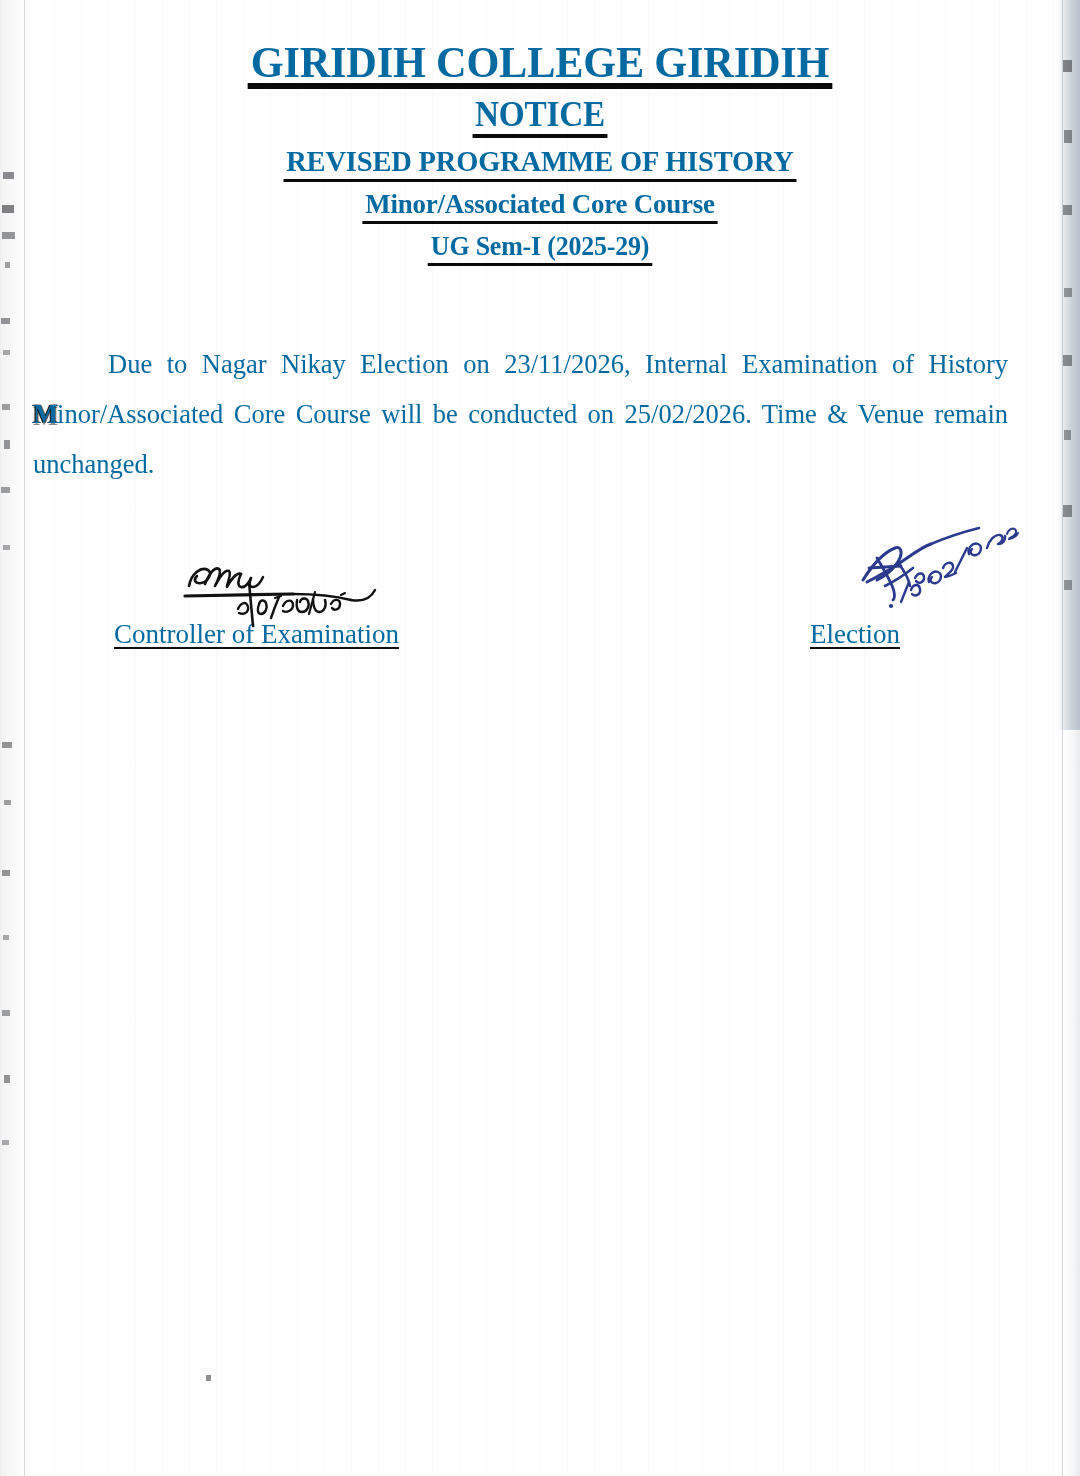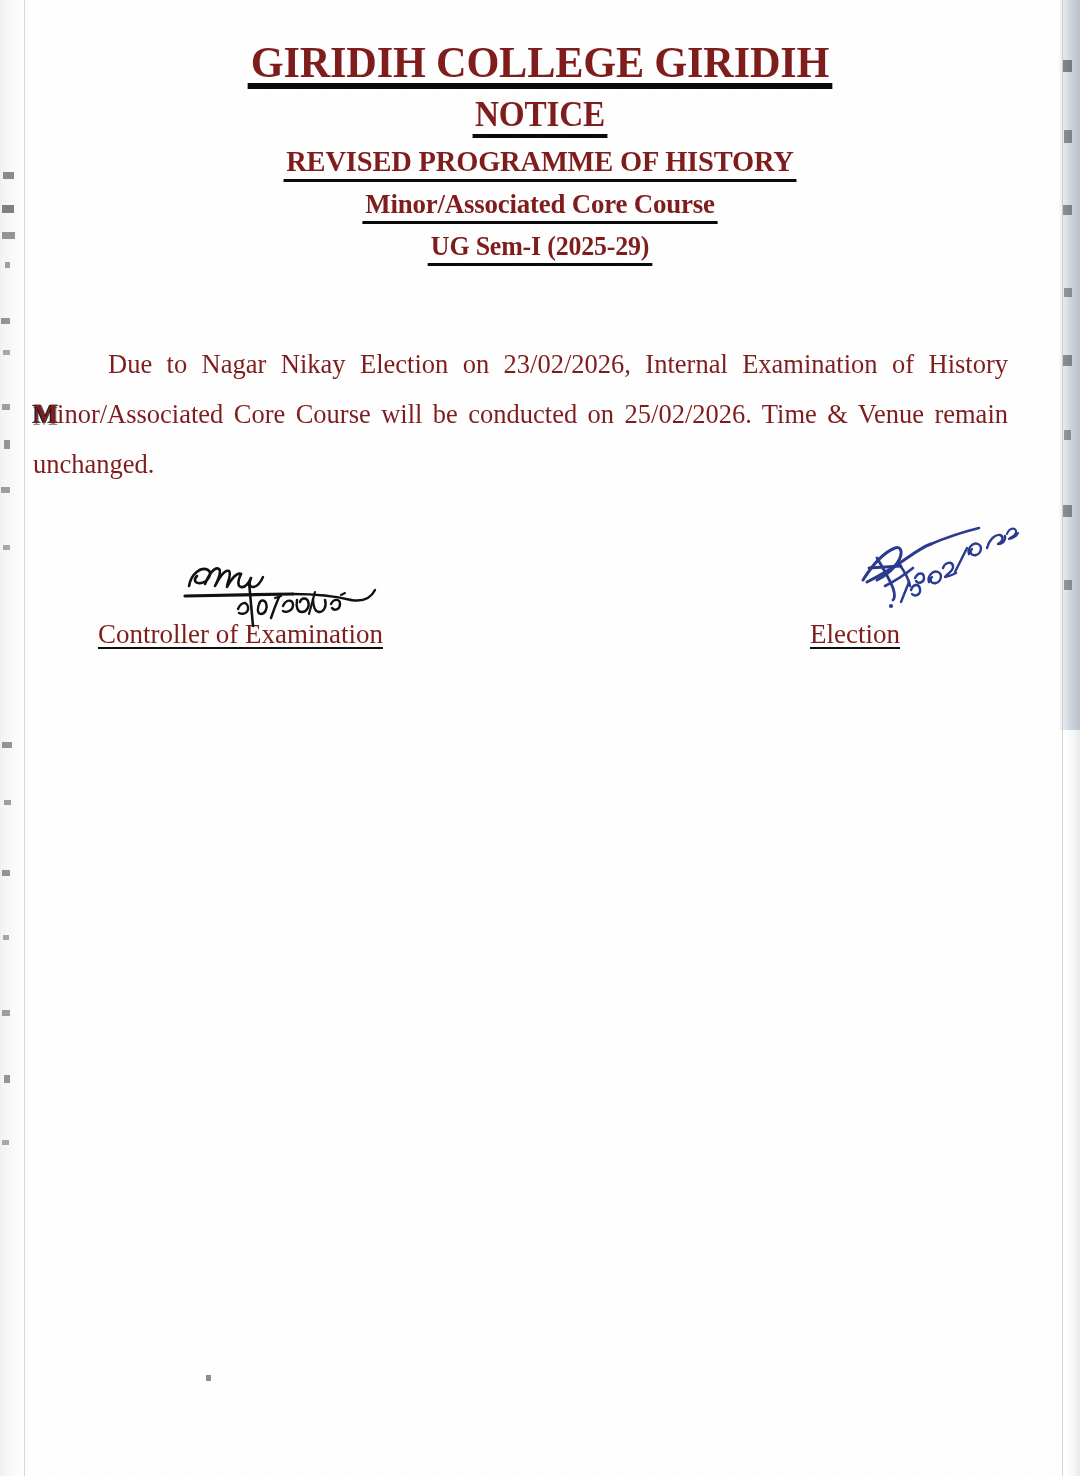--- a/index.html
+++ b/index.html
@@ -9,21 +9,21 @@
     background: #ffffff;
   }
 
   .page {
     position: relative;
     width: 1080px;
     height: 1476px;
     background: #fefefe;
     overflow: hidden;
     font-family: "Liberation Serif", "DejaVu Serif", serif;
-    color: #7f1d1d;
+    color: #0369a1;
   }
 
   
   .scan-striations {
     position: absolute;
     inset: 0;
     pointer-events: none;
     background-image: repeating-linear-gradient(
       to right,
       rgba(0,0,0,0.013) 0px,
@@ -178,21 +178,21 @@
     text-shadow:
       -1.2px 0 0 rgba(0,0,0,0.85),
        1.2px 0 0 rgba(0,0,0,0.55),
        0 1.5px 0 rgba(0,0,0,0.45),
        0 -1.5px 0 rgba(0,0,0,0.35);
   }
 
   
   .sig-left {
     position: absolute;
-    left: 98px;
+    left: 114px;
     top: 617px;
     z-index: 3;
   }
   .sig-right {
     position: absolute;
     left: 810px;
     top: 617px;
     z-index: 3;
   }
   .sig-label {
@@ -273,21 +273,21 @@
   <div class="scan-striations"></div>
 
   <div class="heading-block">
     <span class="h-title"><span class="underlined">GIRIDIH COLLEGE GIRIDIH</span></span>
     <span class="h-sub1"><span class="underlined">NOTICE</span></span>
     <span class="h-sub2"><span class="underlined">REVISED PROGRAMME OF HISTORY</span></span>
     <span class="h-sub3"><span class="underlined">Minor/Associated Core Course</span></span>
     <span class="h-sub4"><span class="underlined">UG Sem-I (2025-29)</span></span>
   </div>
 
-  <p class="body-text"><span>Due to Nagar Nikay Election on 23/02/2026, Internal Examination of History </span><span class="smudge-m">M</span><span>inor/Associated Core Course will be conducted on 25/02/2026. Time &amp; Venue remain unchanged.</span></p>
+  <p class="body-text"><span>Due to Nagar Nikay Election on 23/11/2026, Internal Examination of History </span><span class="smudge-m">M</span><span>inor/Associated Core Course will be conducted on 25/02/2026. Time &amp; Venue remain unchanged.</span></p>
 
   <svg class="sig-ink-left" viewBox="0 0 220 80" fill="none" xmlns="http://www.w3.org/2000/svg">
     <g stroke="#111111" stroke-linecap="round" stroke-linejoin="round" fill="none">
       <path d="M14 34 C16 22, 26 14, 33 18 C38 21, 33 30, 26 31 C20 32, 18 28, 22 24" stroke-width="2.6"></path>
       <path d="M30 32 C34 22, 40 14, 44 17 C47 20, 42 30, 40 34 C44 26, 50 17, 54 19 C57 22, 52 31, 52 35 C56 27, 62 20, 66 22" stroke-width="2.6"></path>
       <path d="M66 22 C63 28, 62 34, 66 35 C70 36, 74 31, 76 26" stroke-width="2.6"></path>
       <path d="M76 26 C74 31, 74 35, 78 35 C82 35, 86 30, 88 25" stroke-width="2.4"></path>
       <path d="M10 44 L118 42" stroke-width="3.2"></path>
       <path d="M118 42 C140 42, 160 44, 176 48" stroke-width="2.4"></path>
       <path d="M176 48 C188 50, 196 46, 200 38" stroke-width="2.4"></path>

